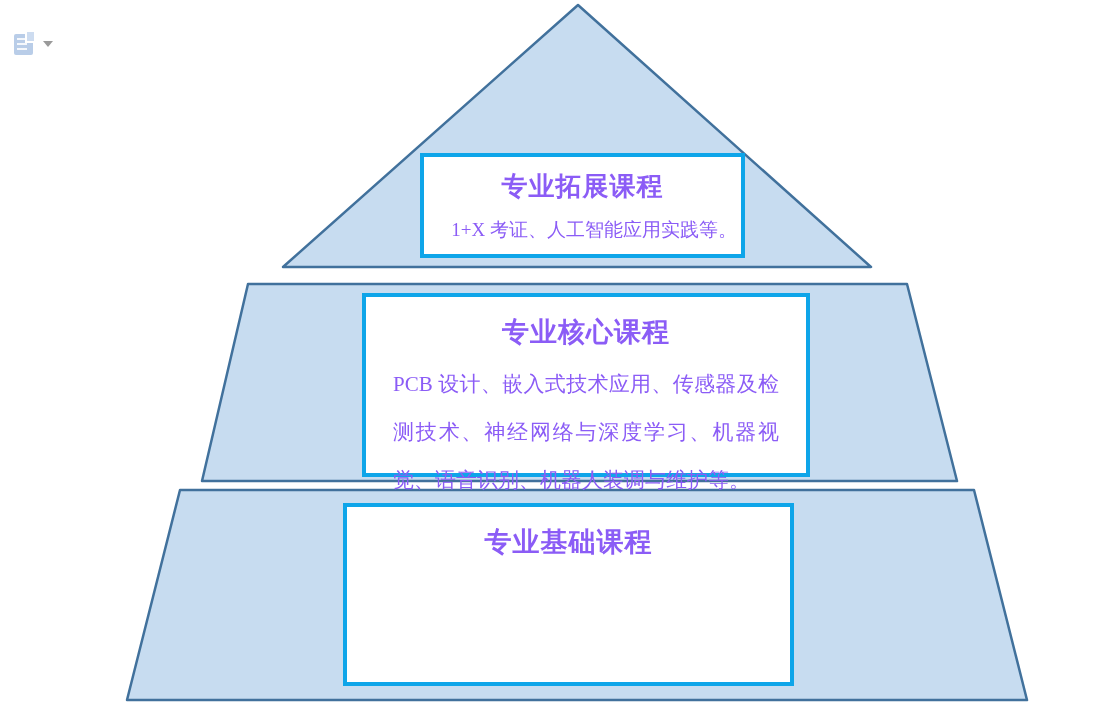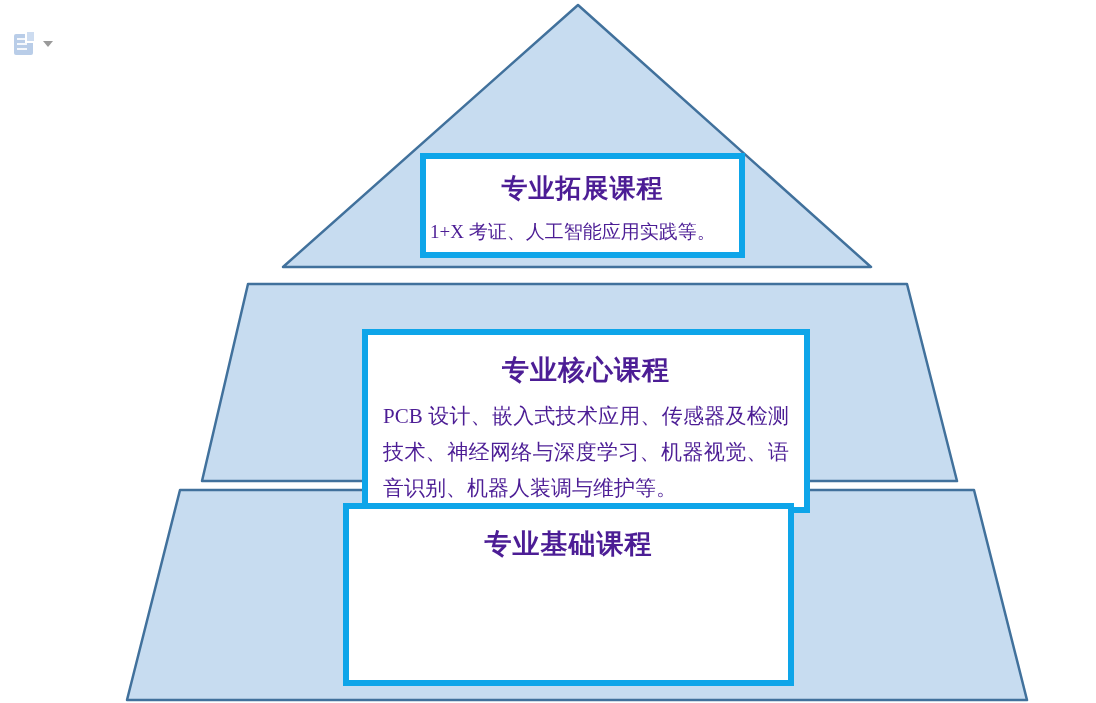--- a/index.html
+++ b/index.html
@@ -25,49 +25,49 @@
   .pyramid-svg polygon {
     stroke: #41719C;
     stroke-width: 2.5;
     stroke-linejoin: round;
   }
 
   
   .label-box {
     position: absolute;
     background: #ffffff;
-    border: 6px solid #0ea5e9;
+    border: 4px solid #0ea5e9;
     box-sizing: border-box;
-    color: #4c1d95;
+    color: #8b5cf6;
   }
   .label-box.top    { left: 420px; top: 153px; width: 325px; height: 105px; }
-  .label-box.middle { left: 362px; top: 293px; width: 448px; height: 184px; margin-top: 36px; }
+  .label-box.middle { left: 362px; top: 293px; width: 448px; height: 184px; }
   .label-box.bottom { left: 343px; top: 503px; width: 451px; height: 183px; }
 
   .box-title {
     margin-top: 13px;
     font-size: 27px;
     line-height: 44px;
     font-weight: bold;
     text-align: center;
     letter-spacing: 1px;
   }
   .label-box.top .box-title { font-size: 26px; margin-top: 8px; }
 
   .box-body {
     margin-top: 6px;
-    padding: 0 15px;
+    padding: 0 27px;
     font-size: 21px;
-    line-height: 36px;
+    line-height: 48px;
     text-align: justify;
     text-justify: inter-ideograph;
   }
   .label-box.top .box-body {
     font-size: 19px;
-    text-align: left;
+    text-align: right;
     padding: 0 4px;
     margin-top: 6px;
     line-height: 30px;
   }
 
   
   .paste-options {
     position: absolute;
     left: 14px; top: 31px;
     width: 50px; height: 26px;

